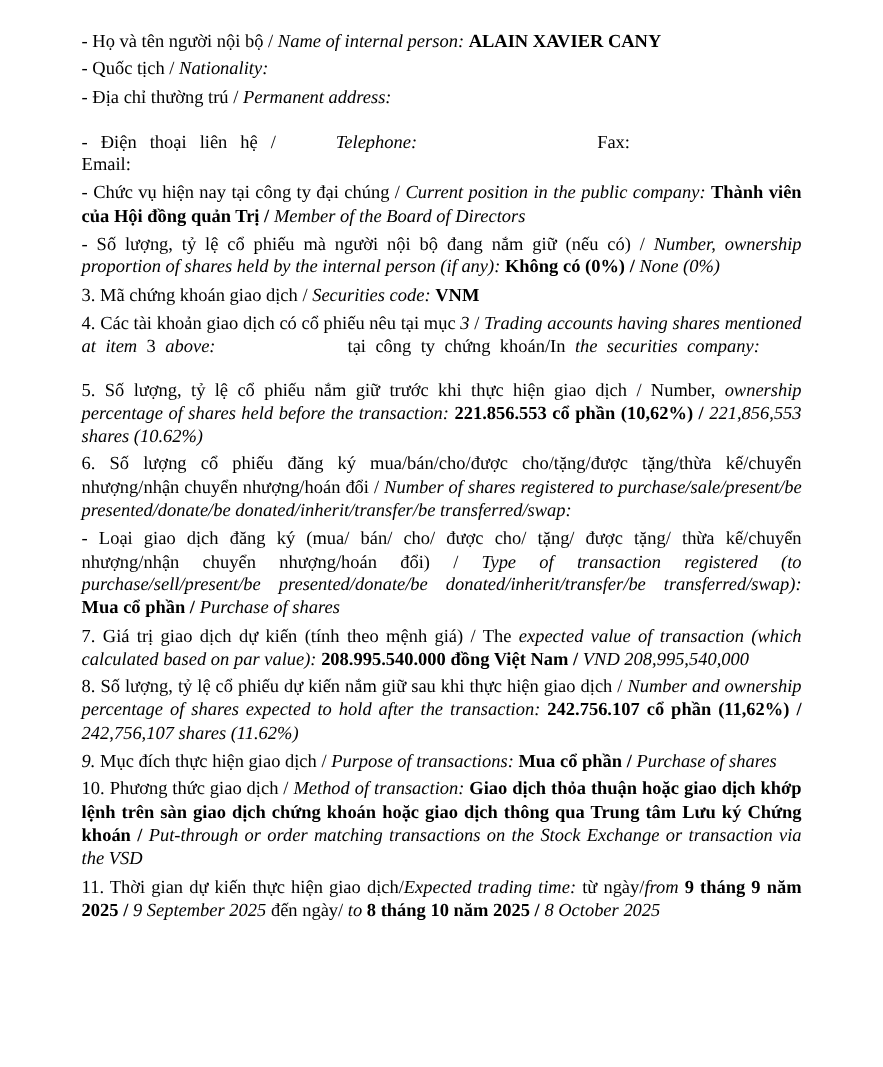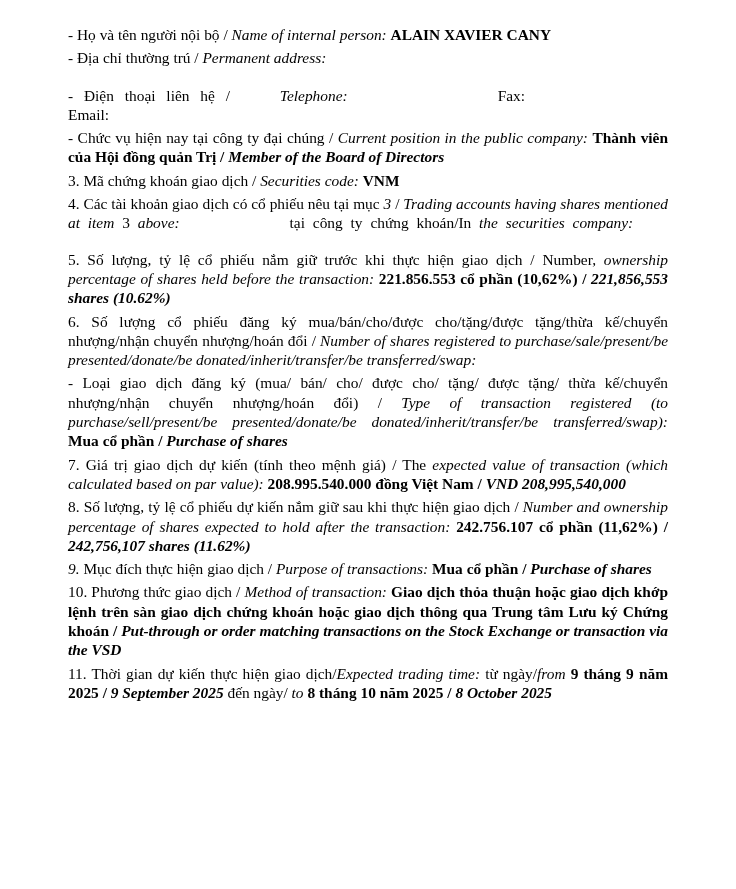--- a/index.html
+++ b/index.html
@@ -19,32 +19,34 @@
     line-height: 19.3px;
     overflow: hidden;
   }
   .doc p {
     margin: 0 0 4px 0;
     text-align: justify;
   }
   .r-n { font-style: normal; font-weight: normal; }
   .r-i { font-style: italic; font-weight: normal; }
   .r-b { font-style: normal; font-weight: bold; }
-  .r-bi { font-style: italic; font-weight: bold; }
+  .r-bi { font-style: italic; font-weight: normal; }
   .gap { display: inline-block; height: 1px; }
 </style>
 </head>
 <body>
 
 <div class="page">
   <div class="doc">
       <p><span class="r-n">- Họ và tên người nội bộ / </span><span class="r-i">Name of internal person: </span><span class="r-b">ALAIN XAVIER CANY</span></p>
+      <p><span class="r-n">- Quốc tịch / </span><span class="r-i">Nationality:</span></p>
       <p style="margin-bottom: 18px;"><span class="r-n">- Địa chỉ thường trú / </span><span class="r-i">Permanent address:</span></p>
       <p><span class="r-n" style="word-spacing: 7px;">- Điện thoại liên hệ / </span><span class="r-i" style="word-spacing: 7px; margin-left: 39px;">Telephone:</span><span class="gap" style="width: 150px;"></span><span class="r-n">Fax:</span><br><span class="r-n">Email:</span></p>
       <p><span class="r-n">- Chức vụ hiện nay tại công ty đại chúng / </span><span class="r-i">Current position in the public company: </span><span class="r-b">Thành viên của Hội đồng quản Trị / </span><span class="r-bi">Member of the Board of Directors</span></p>
+      <p><span class="r-n">- Số lượng, tỷ lệ cổ phiếu mà người nội bộ đang nắm giữ (nếu có) / </span><span class="r-i">Number, ownership proportion of shares held by the internal person (if any): </span><span class="r-b">Không có (0%) / </span><span class="r-bi">None (0%)</span></p>
       <p><span class="r-n">3. Mã chứng khoán giao dịch / </span><span class="r-i">Securities code: </span><span class="r-b">VNM</span></p>
       <p style="margin-bottom: 17px;"><span class="r-n">4. Các tài khoản giao dịch có cổ phiếu nêu tại mục </span><span class="r-i">3</span><span class="r-n"> / </span><span class="r-i">Trading accounts having shares mentioned </span><span class="r-i" style="word-spacing: 4px;">at item </span><span class="r-n" style="word-spacing: 4px;">3 </span><span class="r-i" style="word-spacing: 4px;">above:</span><span class="gap" style="width: 110px;"></span><span class="r-n" style="word-spacing: 4px;">tại công ty chứng khoán/In </span><span class="r-i" style="word-spacing: 4px;">the securities company:</span></p>
       <p><span class="r-n">5. Số lượng, tỷ lệ cổ phiếu nắm giữ trước khi thực hiện giao dịch / Number, </span><span class="r-i">ownership percentage of shares held before the transaction: </span><span class="r-b">221.856.553 cổ phần (10,62%) / </span><span class="r-bi">221,856,553 shares (10.62%)</span></p>
       <p><span class="r-n">6. Số lượng cổ phiếu đăng ký mua/bán/cho/được cho/tặng/được tặng/thừa kế/chuyển nhượng/nhận chuyển nhượng/hoán đổi / </span><span class="r-i">Number of shares registered to purchase/sale/present/be presented/donate/be donated/inherit/transfer/be transferred/swap:</span></p>
       <p><span class="r-n">- Loại giao dịch đăng ký (mua/ bán/ cho/ được cho/ tặng/ được tặng/ thừa kế/chuyển nhượng/nhận chuyển nhượng/hoán đổi) / </span><span class="r-i">Type of transaction registered (to purchase/sell/present/be presented/donate/be donated/inherit/transfer/be transferred/swap): </span><span class="r-b">Mua cổ phần / </span><span class="r-bi">Purchase of shares</span></p>
       <p><span class="r-n">7. Giá trị giao dịch dự kiến (tính theo mệnh giá) / The </span><span class="r-i">expected value of transaction (which calculated based on par value): </span><span class="r-b">208.995.540.000 đồng Việt Nam / </span><span class="r-bi">VND 208,995,540,000</span></p>
       <p><span class="r-n">8. Số lượng, tỷ lệ cổ phiếu dự kiến nắm giữ sau khi thực hiện giao dịch / </span><span class="r-i">Number and ownership percentage of shares expected to hold after the transaction: </span><span class="r-b">242.756.107 cổ phần (11,62%) / </span><span class="r-bi">242,756,107 shares (11.62%)</span></p>
       <p><span class="r-i">9.</span><span class="r-n"> Mục đích thực hiện giao dịch / </span><span class="r-i">Purpose of transactions: </span><span class="r-b">Mua cổ phần / </span><span class="r-bi">Purchase of shares</span></p>
       <p><span class="r-n">10. Phương thức giao dịch / </span><span class="r-i">Method of transaction: </span><span class="r-b">Giao dịch thỏa thuận hoặc giao dịch khớp lệnh trên sàn giao dịch chứng khoán hoặc giao dịch thông qua Trung tâm Lưu ký Chứng khoán / </span><span class="r-bi">Put-through or order matching transactions on the Stock Exchange or transaction via the VSD</span></p>
       <p><span class="r-n">11. Thời gian dự kiến thực hiện giao dịch/</span><span class="r-i">Expected trading time: </span><span class="r-n">từ ngày/</span><span class="r-i">from </span><span class="r-b">9 tháng 9 năm 2025 / </span><span class="r-bi">9 September 2025 </span><span class="r-n">đến ngày/ </span><span class="r-i">to </span><span class="r-b">8 tháng 10 năm 2025 / </span><span class="r-bi">8 October 2025</span></p>

